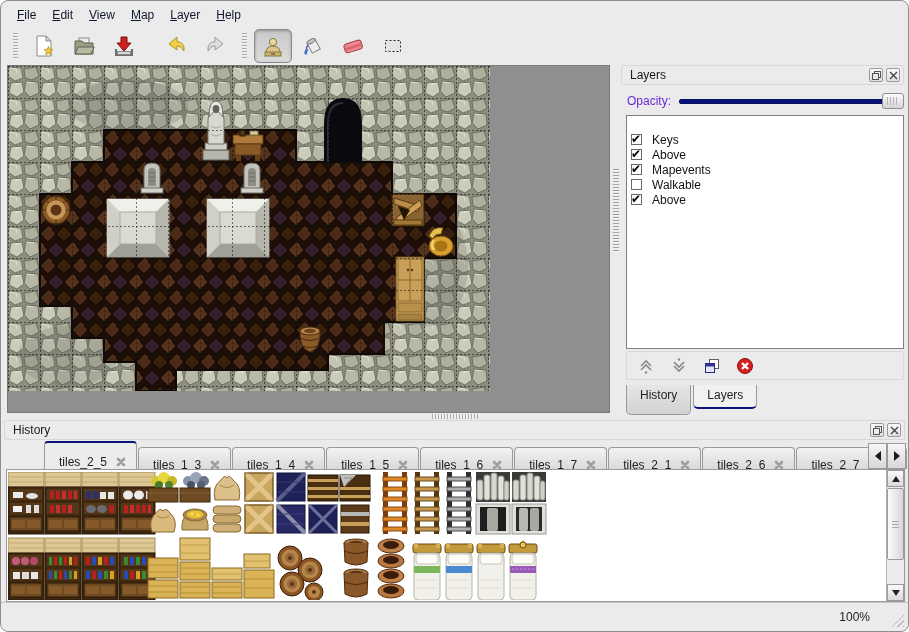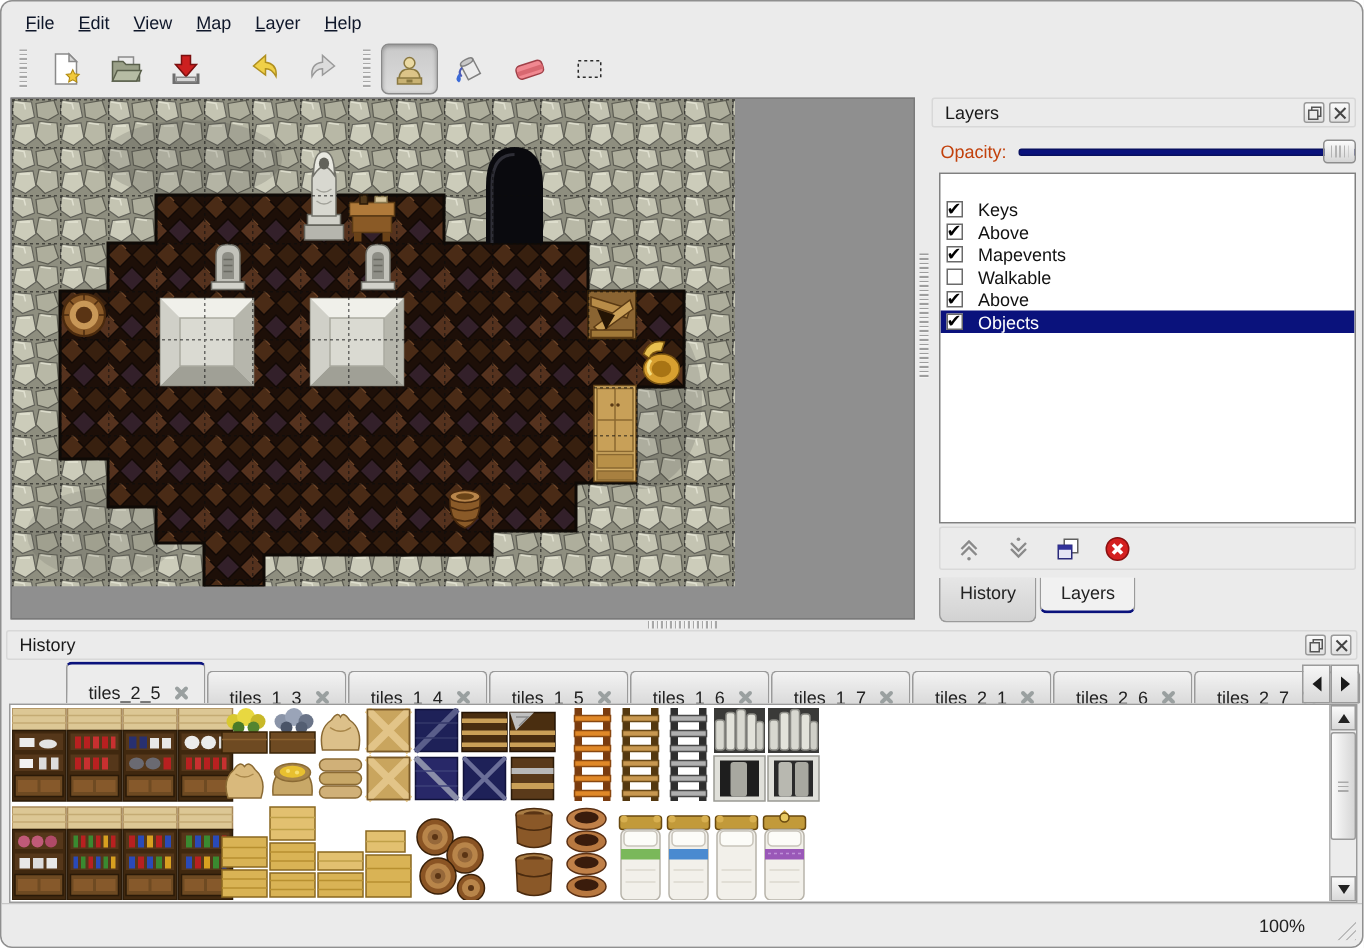--- a/index.html
+++ b/index.html
@@ -32,21 +32,21 @@
                    background:repeating-linear-gradient(to bottom,#9e9e9e 0 1px,#f4f4f4 1px 2px,rgba(0,0,0,0) 2px 3px); }
 
   
   .layers-panel { position:absolute; left:620px; top:64px; width:285px; height:348px; }
   .dock-titlebar { position:absolute; left:0; right:2px; height:20px; border:1px solid #d8d8d8; border-radius:2px;
                    background:#ebebeb; display:flex; align-items:center; padding:0 3px 0 8px; }
   .dock-title { flex:1; font-size:12px; color:#1a1a1a; }
   .dock-btn { width:14px; height:14px; border:1px solid #9a9a9a; border-radius:2px; margin-left:3px;
               background:linear-gradient(#fafafa,#e0e0e0); display:flex; align-items:center; justify-content:center; padding:0; }
   .opacity-row { position:absolute; top:26px; left:6px; right:2px; height:20px; display:flex; align-items:center; }
-  .opacity-label { font-size:12px; color:#c2410c; margin-right:8px; }
+  .opacity-label { font-size:12px; color:#6d28d9; margin-right:8px; }
   .slider { position:relative; flex:1; height:16px; }
   .slider-groove { position:absolute; left:0; right:0; top:6px; height:5px; background:#0a127c;
                    border:1px solid #081060; border-radius:2px; }
   .slider-handle { position:absolute; right:0; top:0; width:22px; height:16px; border:1px solid #8e8e8e; border-radius:3px;
                    background:linear-gradient(#fbfbfb,#d5d5d5); }
   .slider-handle::after { content:""; position:absolute; left:4px; right:4px; top:3px; bottom:3px;
                    background:repeating-linear-gradient(to right,#b4b4b4 0 1px,rgba(0,0,0,0) 1px 3px); }
   .layer-list { position:absolute; top:50px; left:5px; right:2px; bottom:64px; background:#fff;
                 border:1px solid #808080; padding-top:16px; overflow:hidden; }
   .layer-row { height:15px; display:flex; align-items:center; padding-left:4px; font-size:12px; color:#111; }
@@ -355,24 +355,20 @@
         <span class="checkbox checked"></span>
         <span class="layer-name">Mapevents</span>
       </div>
       <div class="layer-row">
         <span class="checkbox"></span>
         <span class="layer-name">Walkable</span>
       </div>
       <div class="layer-row">
         <span class="checkbox checked"></span>
         <span class="layer-name">Above</span>
-      </div>
-      <div class="layer-row selected">
-        <span class="checkbox checked"></span>
-        <span class="layer-name">Objects</span>
       </div>
     </div>
     <div class="layer-actions">
       <button class="action-btn">
         <svg width="18" height="18">
           <path d="M4,9 L9,4 L14,9 M4,13 L9,8 L14,13" fill="none" stroke="#8a8a8a" stroke-width="1.6"></path>
           <circle cx="9" cy="15.5" r="1.2" fill="#8a8a8a"></circle>
         </svg>
       </button>
       <button class="action-btn">

